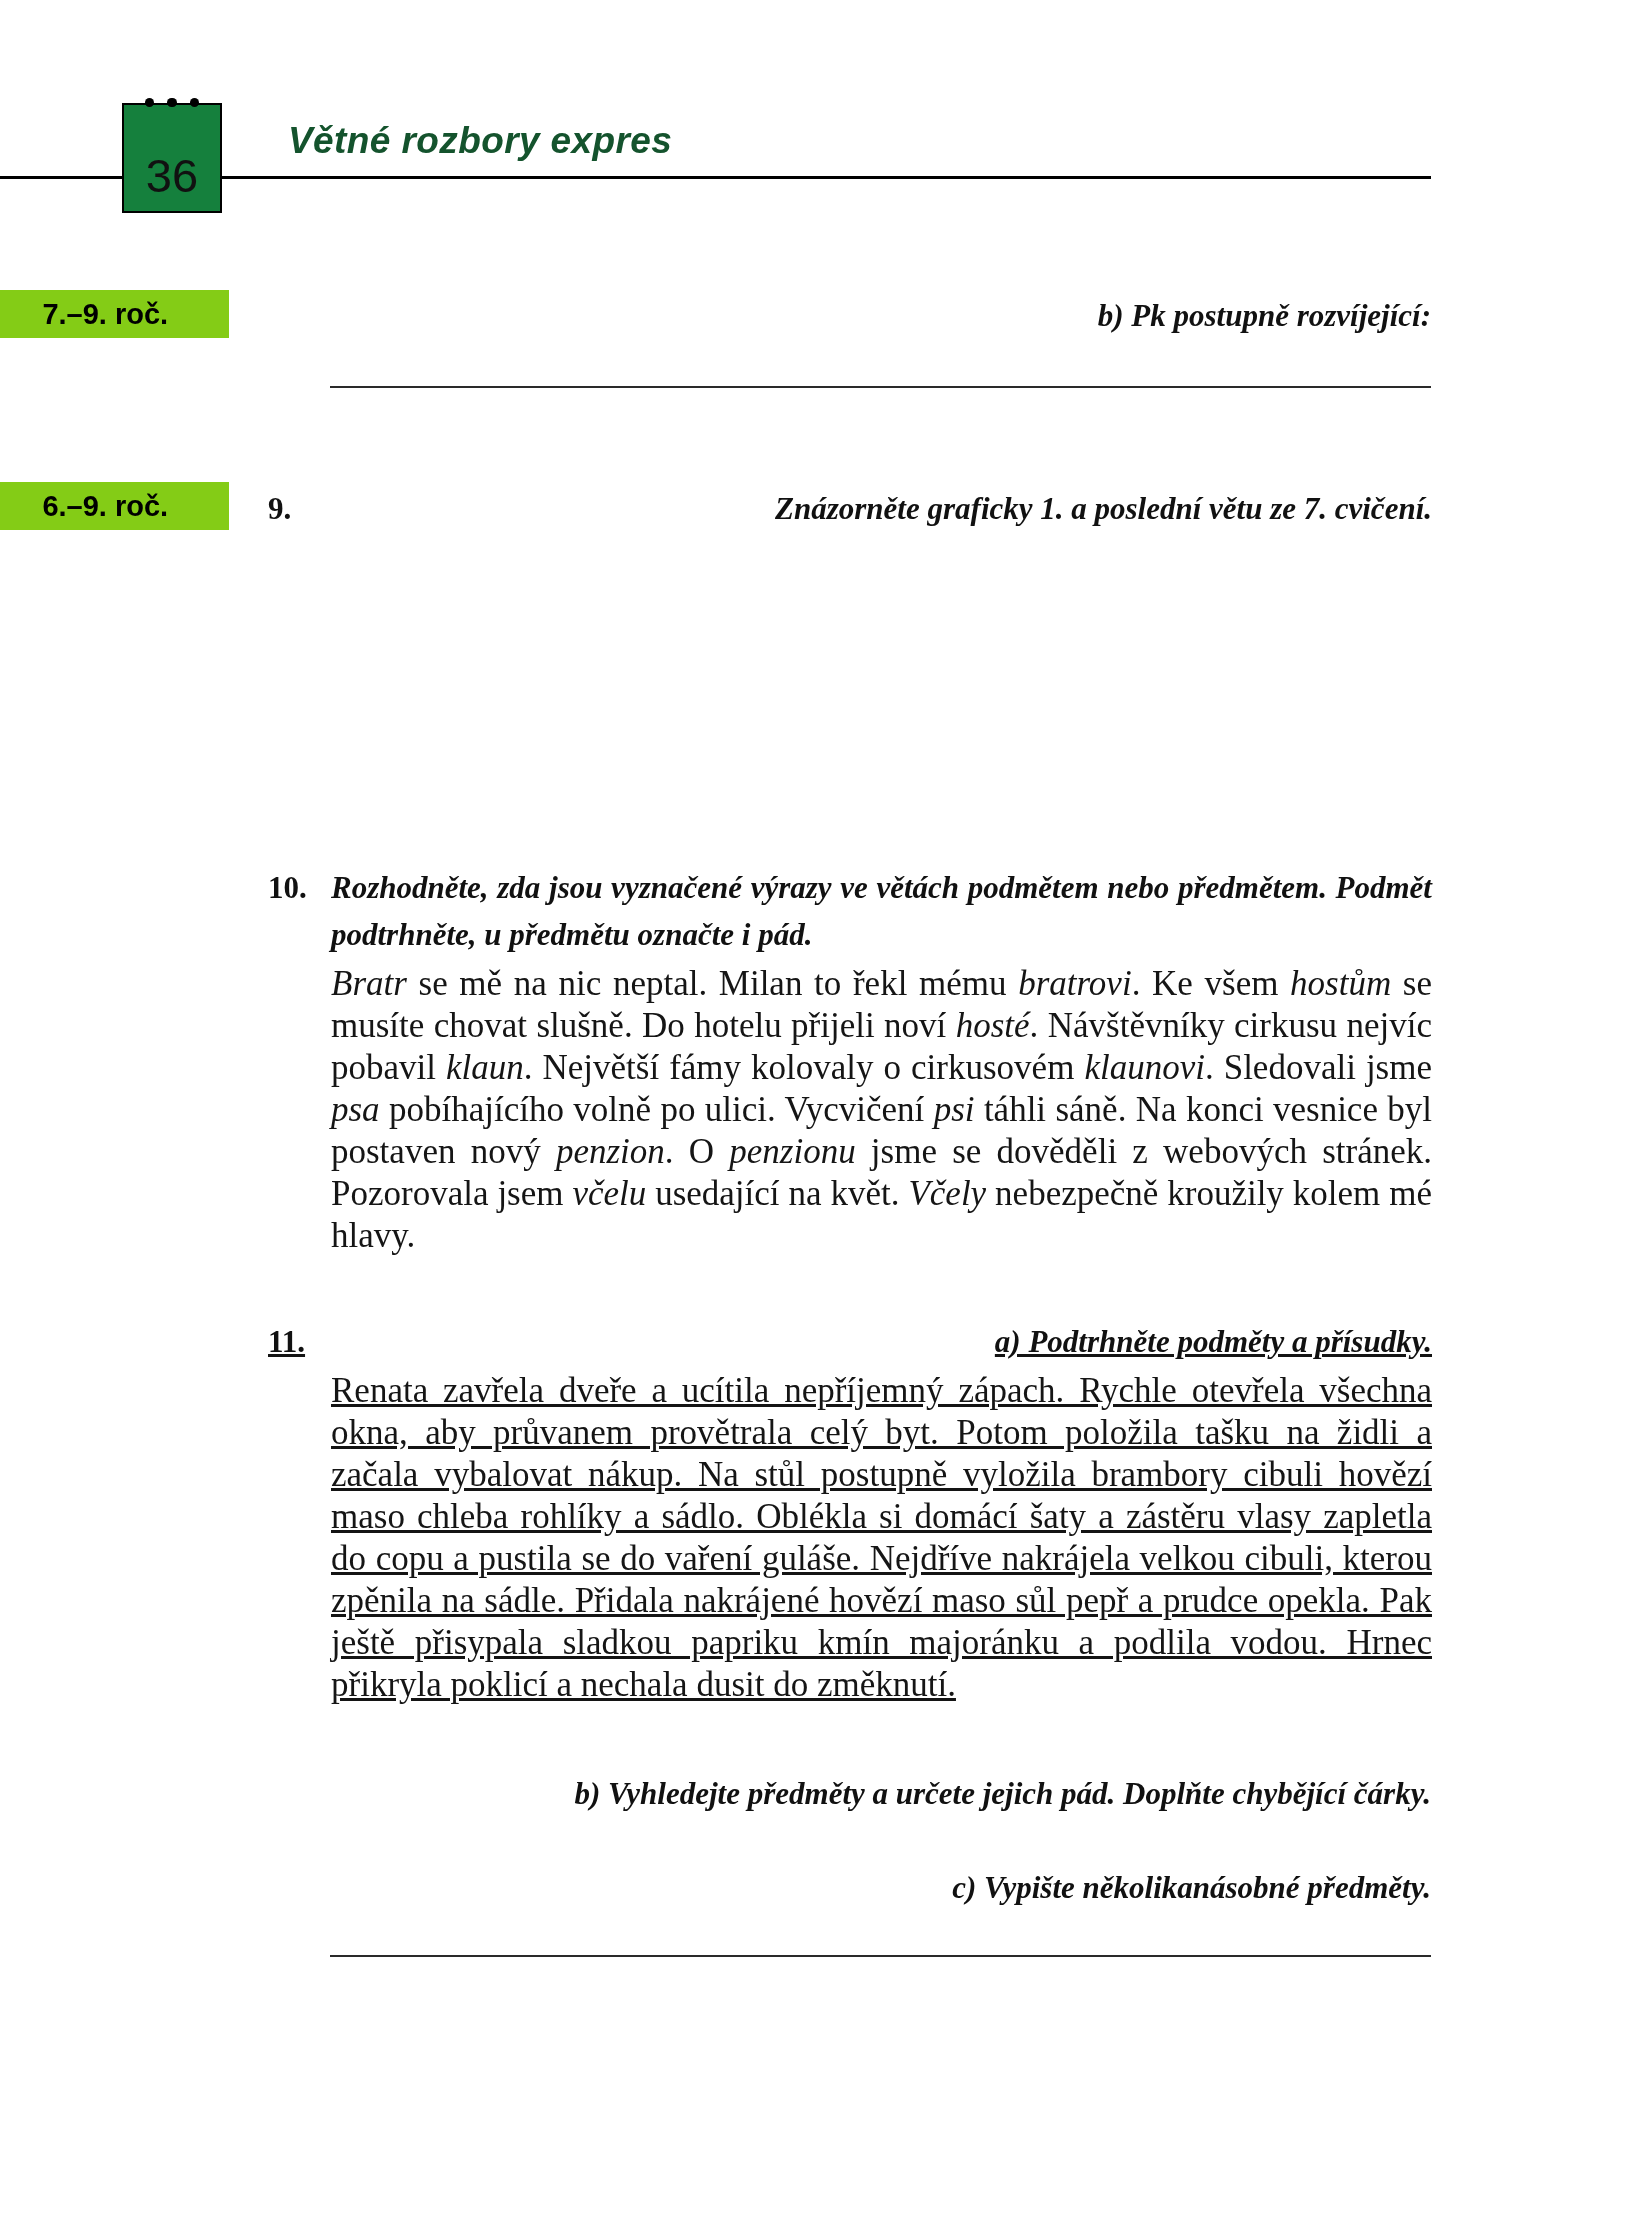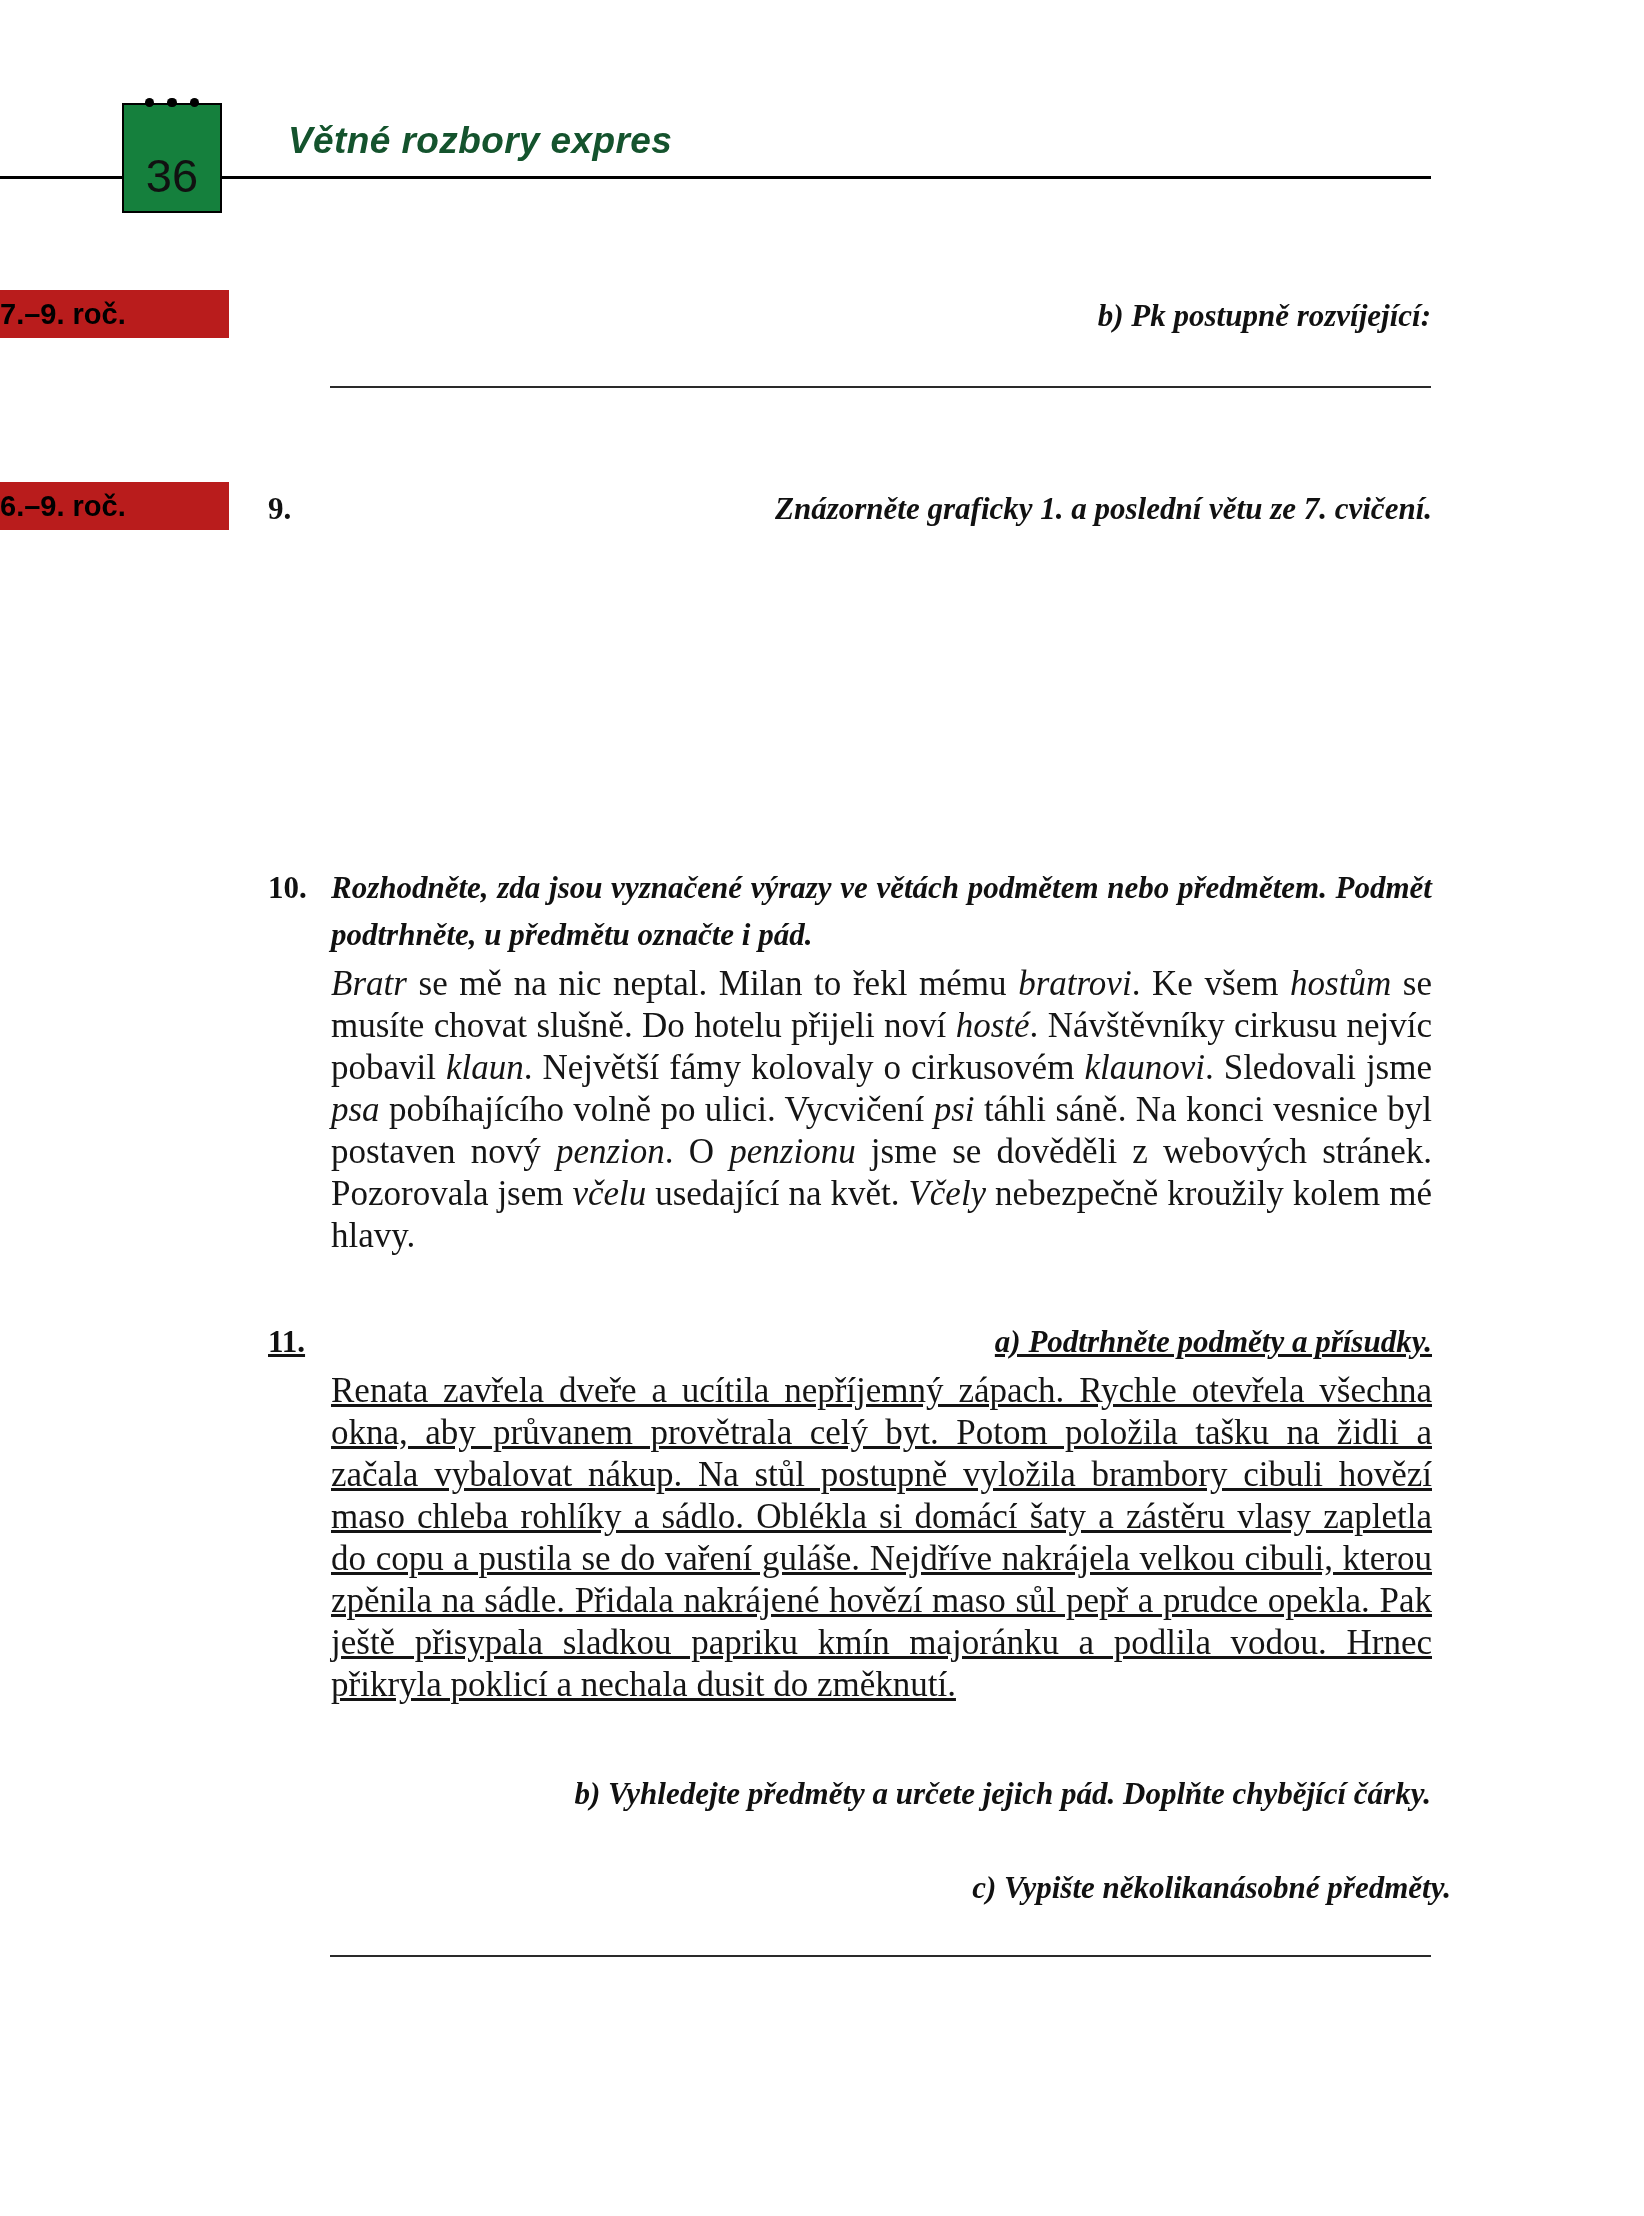--- a/index.html
+++ b/index.html
@@ -43,22 +43,22 @@
     font-family:"Liberation Sans", sans-serif;
     font-style:italic; font-weight:600;
     font-size:37px; color:#14532d;
     letter-spacing:0.4px;
   }
 
   
   .margin-label {
     position:absolute; left:0;
     width:229px; height:48px;
-    background:#b91c1c;
-    display:flex; align-items:center; justify-content:flex-start;
+    background:#84cc16;
+    display:flex; align-items:center; justify-content:center;
     padding-right:18.4px;
     font-family:"Liberation Sans", sans-serif;
     font-weight:bold; font-size:29px; color:#000;
   }
   .margin-label.l1 { top:290px; }
   .margin-label.l2 { top:482px; }
 
   
   .col { position:absolute; left:330px; width:1101px; }
   .col-num { position:absolute; left:268px; width:1164px; }
@@ -88,21 +88,21 @@
   .para .it { font-style:italic; }
 
   .ex10-head { margin-bottom:5px; text-align:justify; }
   .ex11-head { margin-bottom:5px; }
 
   .pos-b-head   { top:292px; }
   .pos-ex9      { top:485px; }
   .pos-ex10     { top:864px; }
   .pos-ex11     { top:1318px;text-decoration:underline; }
   .pos-sub-b    { top:1770px; }
-  .pos-sub-c    { top:1864px;margin-left:20px; }
+  .pos-sub-c    { top:1864px; }
 </style>
 </head>
 <body>
 
 <div class="header-rule"></div>
 
 <div class="page-badge">
   <div class="badge-dots">
     <i></i>
       <i></i>

